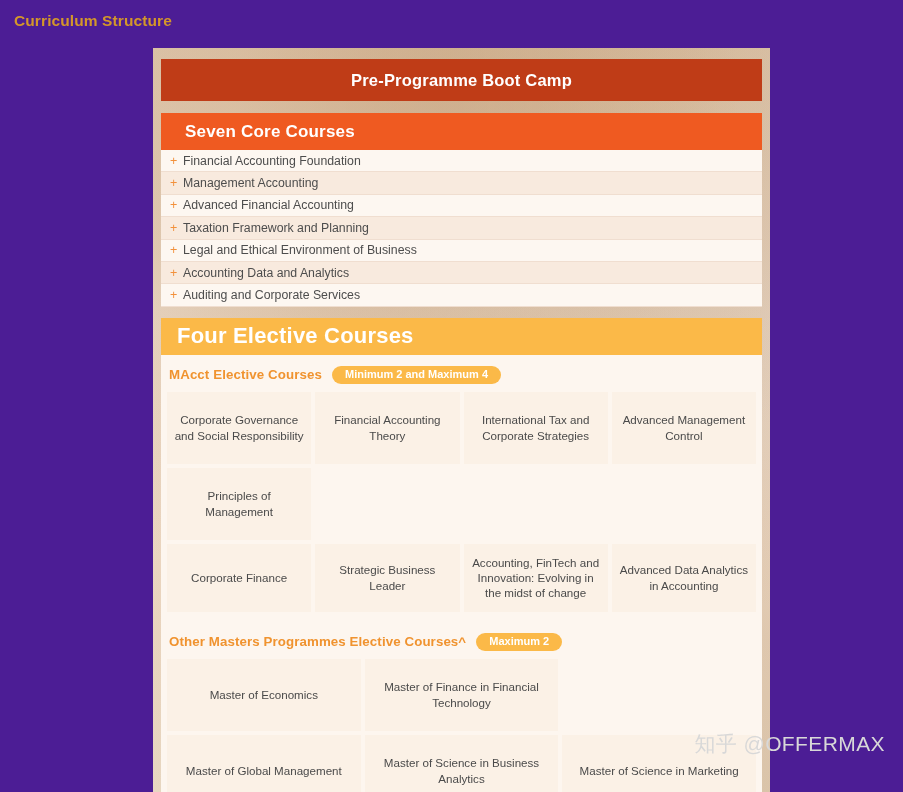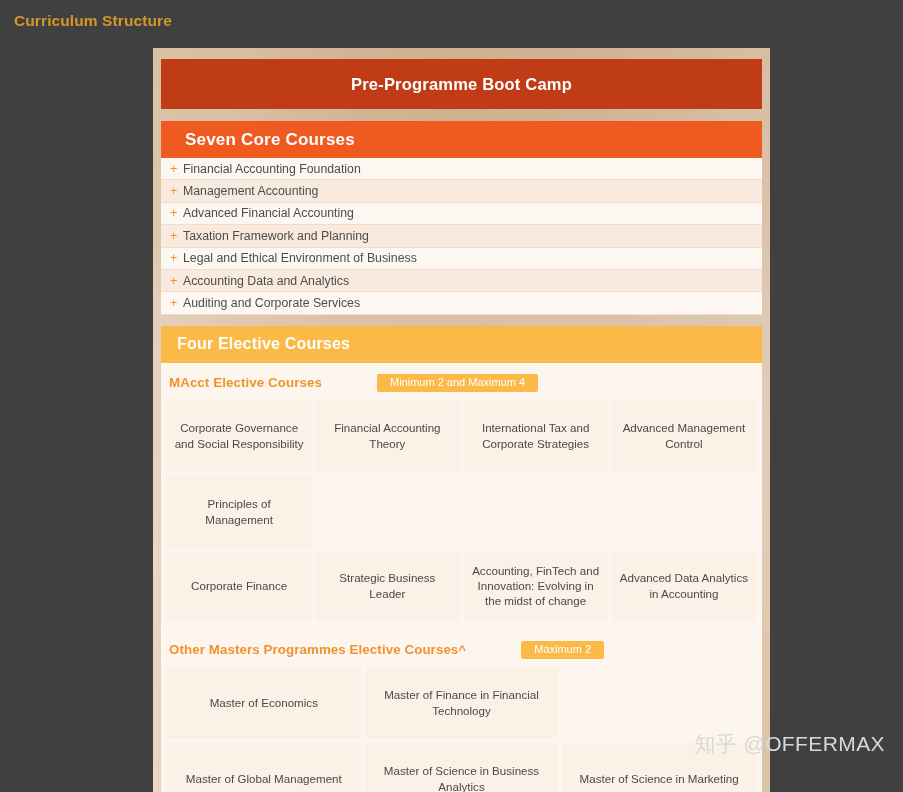--- a/index.html
+++ b/index.html
@@ -7,21 +7,21 @@
     margin: 0; padding: 0;
     width: 903px; height: 792px;
     background: #ffffff;
     font-family: "Liberation Sans", sans-serif;
     overflow: hidden;
   }
   #page {
     position: relative;
     width: 903px;
     height: 792px;
-    background: #404040;
+    background: #4c1d95;
   }
 
   
   .page-title {
     position: absolute;
     left: 14px;
     top: 12px;
     font-size: 15.5px;
     font-weight: bold;
     color: #d4972a;
@@ -67,38 +67,38 @@
     align-items: center;
     justify-content: center;
     color: #ffffff;
     font-size: 16.5px;
     font-weight: bold;
     letter-spacing: 0.2px;
   }
   .bar-bootcamp {
     background: #bf3c17;
     margin-top: 11px;
-    height: 50px;
+    height: 42px;
     font-size: 16.5px;
   }
   .bar-core {
     background: #ef5a21;
     margin-top: 12px;
     height: 37px;
     justify-content: flex-start;
     padding-left: 24px;
     font-size: 17px;
   }
   .bar-elective {
     background: #fbb948;
     margin-top: 11px;
     height: 37px;
     justify-content: flex-start;
     padding-left: 16px;
-    font-size: 16px;
+    font-size: 22px;
   }
   .bar-capstone {
     background: #fad49b;
     margin-top: 13px;
     height: 37px;
     justify-content: flex-start;
     padding-left: 16px;
     font-size: 17px;
     color: #ffffff;
   }
@@ -142,26 +142,25 @@
   .sub-title {
     font-size: 13.3px;
     font-weight: bold;
     color: #f0932f;
     letter-spacing: 0.1px;
   }
   .pill {
     background: #fbb948;
     color: #ffffff;
     font-size: 11px;
-    font-weight: normal;
-    border-radius: 2px;
+    font-weight: bold;
+    border-radius: 9px;
     padding: 3px 13px 4px 13px;
     line-height: 1;
     white-space: nowrap;
-    margin-left: 45px;
   }
 
   .grid {
     display: grid;
     gap: 4px;
     padding-bottom: 4px;
   }
   .grid-5 { grid-template-columns: repeat(4, 1fr); }
   .grid-4 { grid-template-columns: repeat(4, 1fr); }
   .grid-3 { grid-template-columns: repeat(3, 1fr); }

